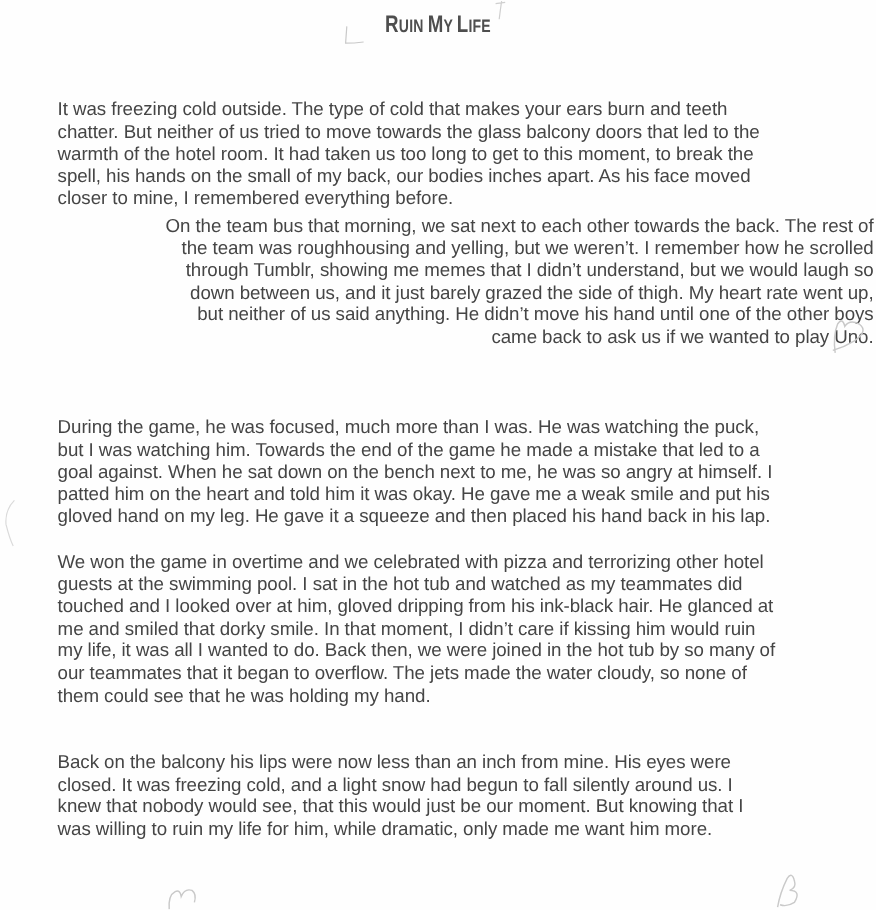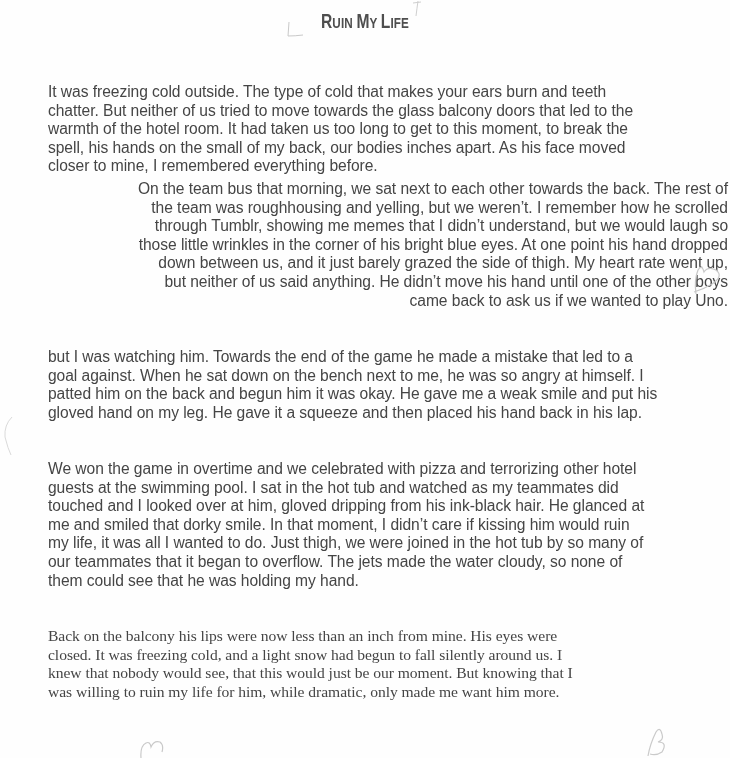--- a/index.html
+++ b/index.html
@@ -51,44 +51,44 @@
   <span class="line">chatter. But neither of us tried to move towards the glass balcony doors that led to the</span>
   <span class="line">warmth of the hotel room. It had taken us too long to get to this moment, to break the</span>
   <span class="line">spell, his hands on the small of my back, our bodies inches apart. As his face moved</span>
   <span class="line">closer to mine, I remembered everything before.</span>
 </div>
 
 <div class="para" style="top:180px;text-align:right;">
   <span class="line">On the team bus that morning, we sat next to each other towards the back. The rest of</span>
   <span class="line">the team was roughhousing and yelling, but we weren’t. I remember how he scrolled</span>
   <span class="line">through Tumblr, showing me memes that I didn’t understand, but we would laugh so</span>
-  <span class="line">those little wrinkles in the corner of his bright blue eyes. At one point his hand dropped</span>
   <span class="line">down between us, and it just barely grazed the side of thigh. My heart rate went up,</span>
   <span class="line">but neither of us said anything. He didn’t move his hand until one of the other boys</span>
   <span class="line">came back to ask us if we wanted to play Uno.</span>
 </div>
 
 <div class="para" style="top:348px;">
+  <span class="line">During the game, he was focused, much more than I was. He was watching the puck,</span>
   <span class="line">but I was watching him. Towards the end of the game he made a mistake that led to a</span>
   <span class="line">goal against. When he sat down on the bench next to me, he was so angry at himself. I</span>
-  <span class="line">patted him on the back and begun him it was okay. He gave me a weak smile and put his</span>
+  <span class="line">patted him on the heart and told him it was okay. He gave me a weak smile and put his</span>
   <span class="line">gloved hand on my leg. He gave it a squeeze and then placed his hand back in his lap.</span>
 </div>
 
 <div class="para" style="top:460px;">
   <span class="line">We won the game in overtime and we celebrated with pizza and terrorizing other hotel</span>
   <span class="line">guests at the swimming pool. I sat in the hot tub and watched as my teammates did</span>
   <span class="line">touched and I looked over at him, gloved dripping from his ink-black hair. He glanced at</span>
   <span class="line">me and smiled that dorky smile. In that moment, I didn’t care if kissing him would ruin</span>
-  <span class="line">my life, it was all I wanted to do. Just thigh, we were joined in the hot tub by so many of</span>
+  <span class="line">my life, it was all I wanted to do. Back then, we were joined in the hot tub by so many of</span>
   <span class="line">our teammates that it began to overflow. The jets made the water cloudy, so none of</span>
   <span class="line">them could see that he was holding my hand.</span>
 </div>
 
-<div class="para" style="top:627px;font-family:Liberation Serif, serif;">
+<div class="para" style="top:627px;">
   <span class="line">Back on the balcony his lips were now less than an inch from mine. His eyes were</span>
   <span class="line">closed. It was freezing cold, and a light snow had begun to fall silently around us. I</span>
   <span class="line">knew that nobody would see, that this would just be our moment. But knowing that I</span>
   <span class="line">was willing to ruin my life for him, while dramatic, only made me want him more.</span>
 </div>
 
 <div class="doodle" style="left:690px; top:262px;">
   <svg width="36" height="34" viewBox="0 0 36 34">
       <path d="M6 32 Q4 18 8 8 Q12 2 14 10 Q18 4 26 8 Q34 14 22 22 Q14 27 4 30" stroke="#c8c8c8" stroke-width="1.2" fill="none"></path>
     </svg>

